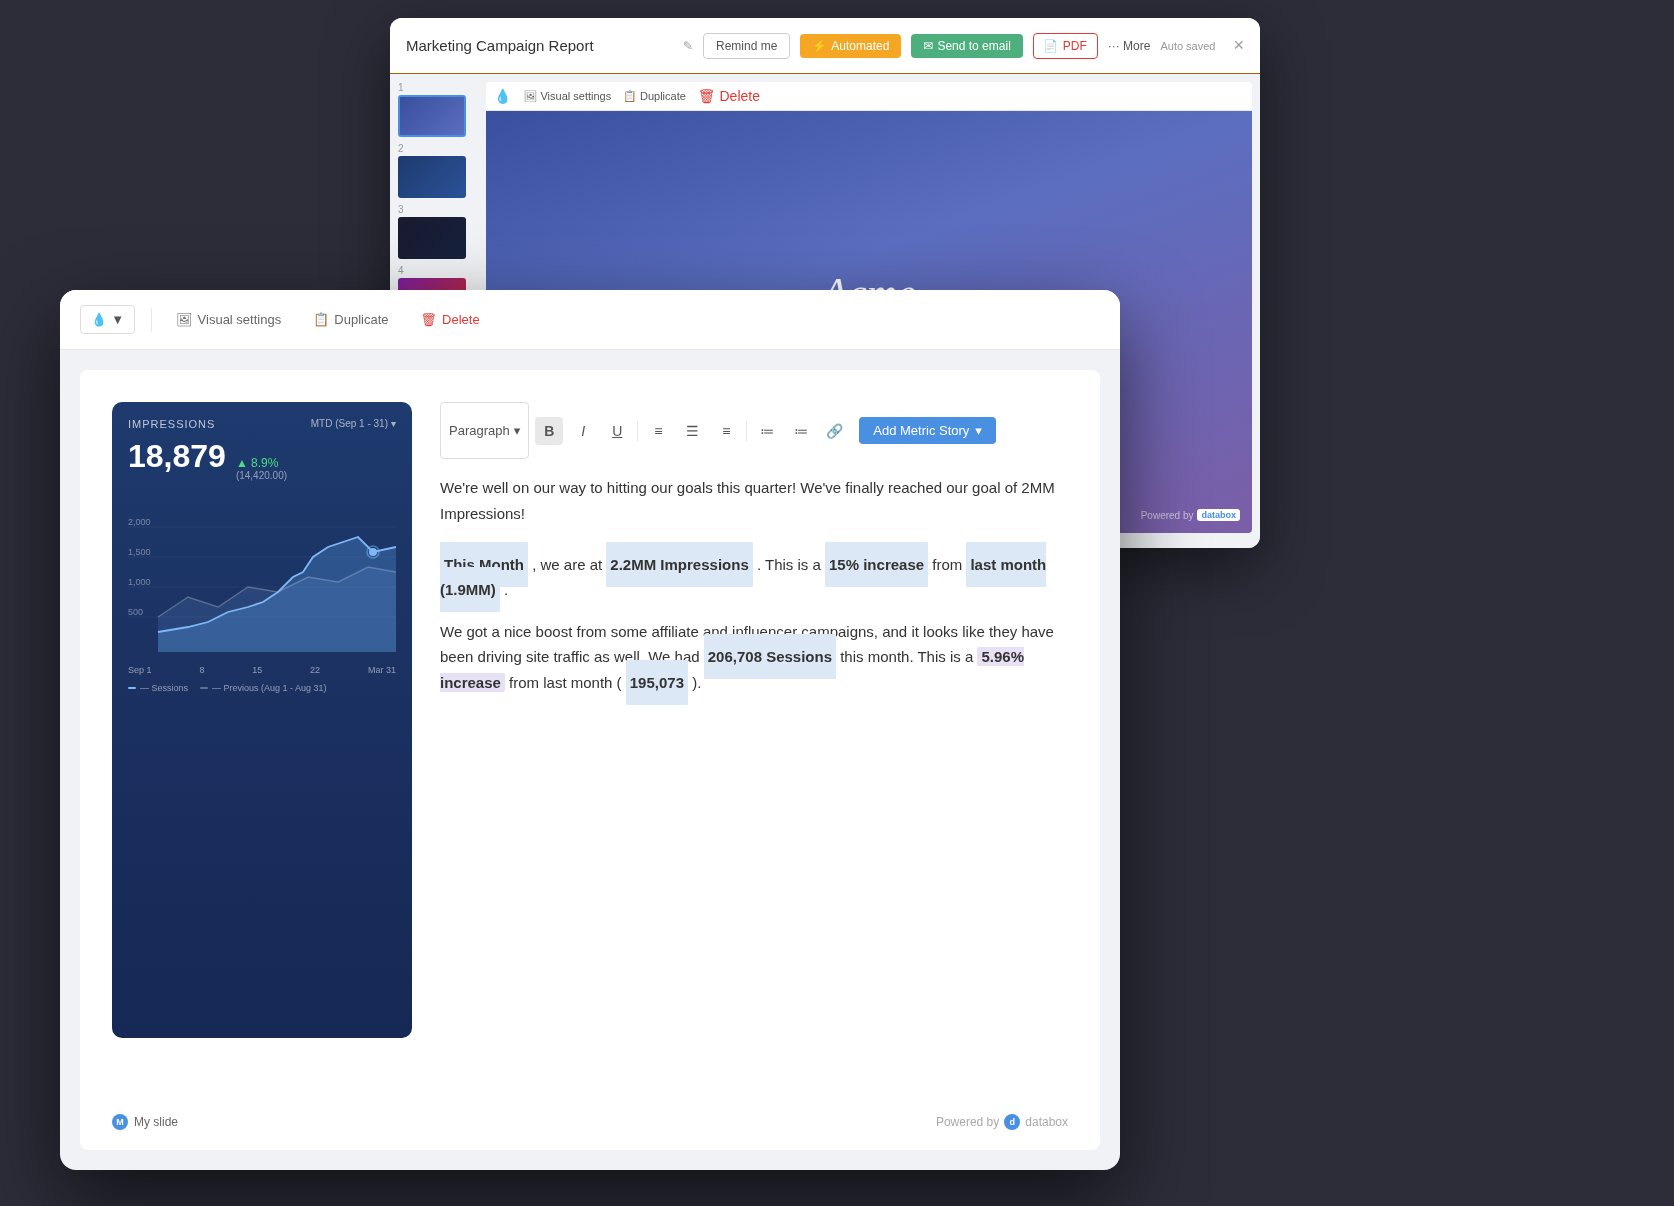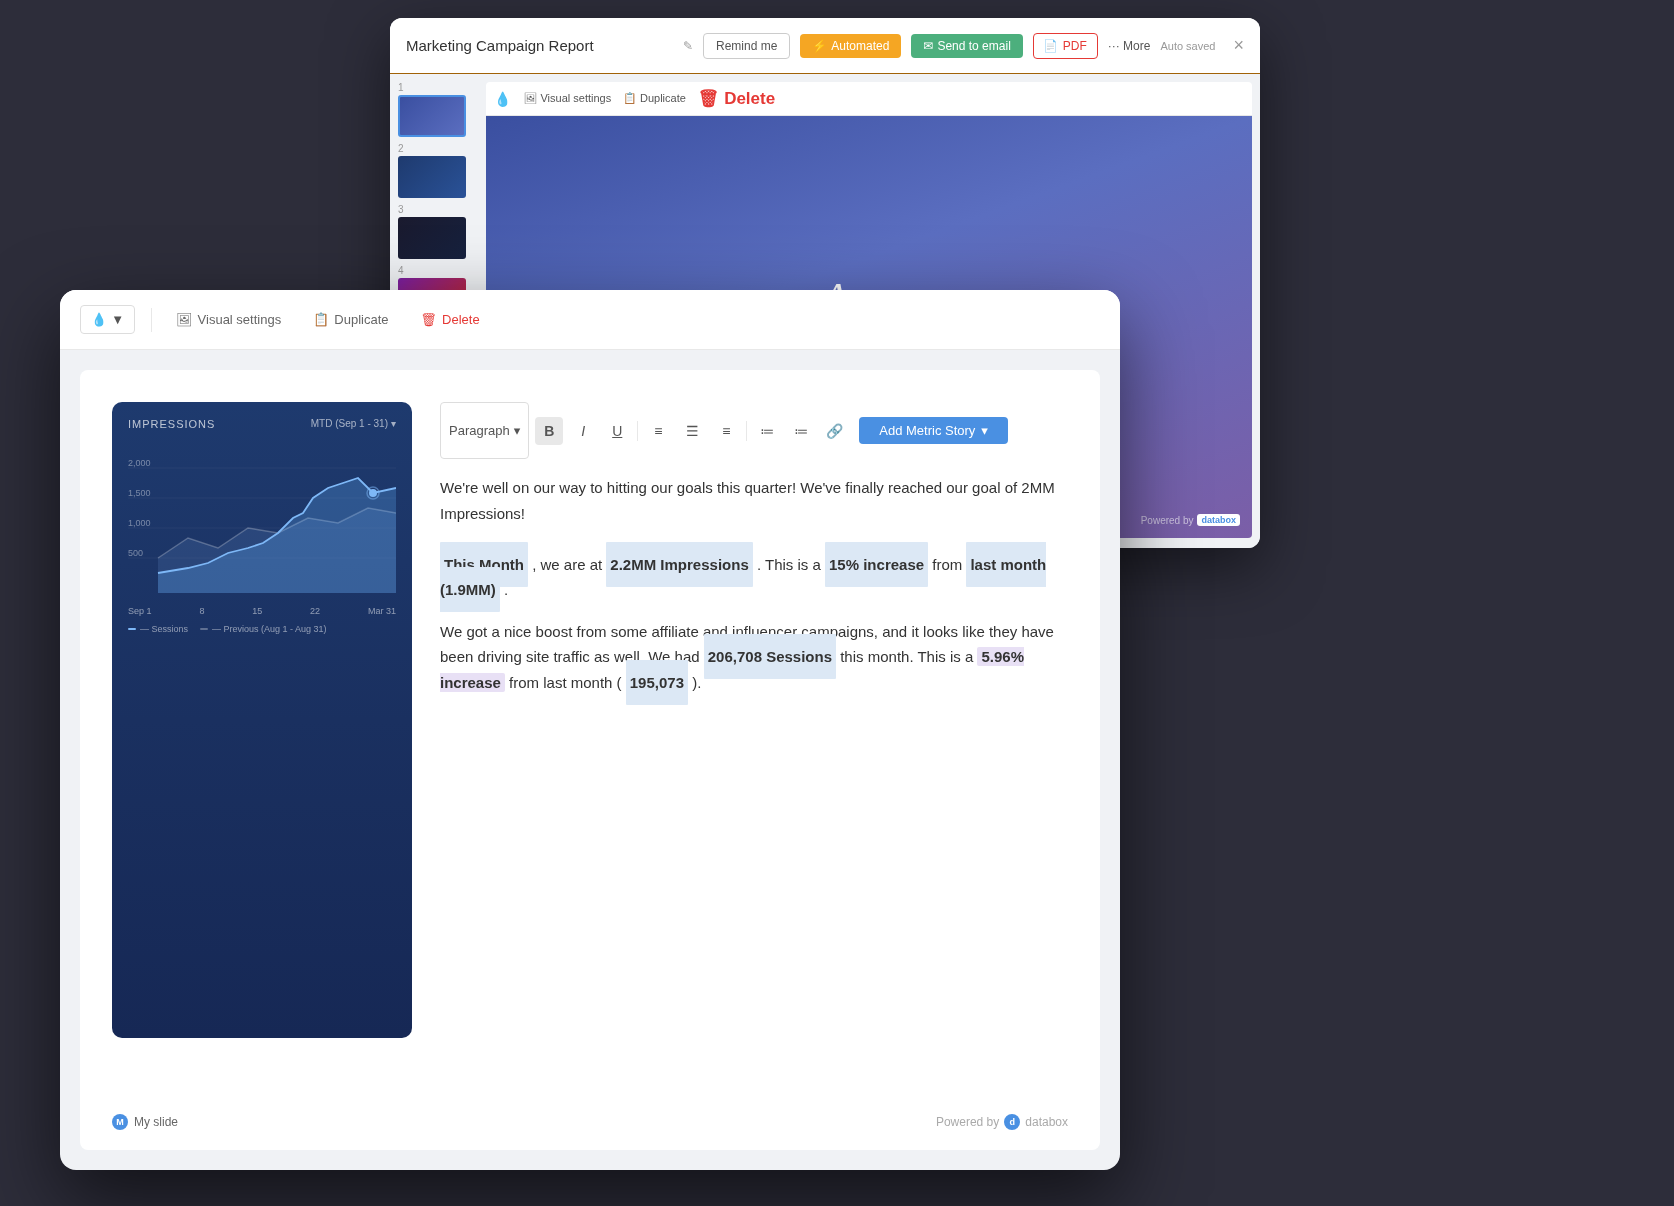--- a/index.html
+++ b/index.html
@@ -405,21 +405,21 @@
     .editor-sep {
       width: 1px;
       height: 20px;
       background: #e8e8e8;
     }
     .add-metric-btn {
       background: #4a90e2;
       color: #fff;
       border: none;
       border-radius: 4px;
-      padding: 6px 20px;
+      padding: 6px 14px;
       font-size: 13px;
       cursor: pointer;
       display: flex;
       align-items: center;
       gap: 6px;
       margin-left: 4px;
     }
 
     .editor-content {
       font-size: 15px;
@@ -531,21 +531,21 @@
       <div class="slide-thumb">
         <div class="slide-thumb-num">5</div>
         <div class="slide-thumb-img thumb-5"></div>
       </div>
     </div>
     <div class="bg-slide-main">
       <div class="bg-slide-toolbar">
         <span style="color:#4a90e2;font-size:14px;">💧</span>
         <span style="font-size:11px;color:#555;cursor:pointer;">🖼 <span>Visual settings</span></span>
         <span style="font-size:11px;color:#555;cursor:pointer;">📋 <span>Duplicate</span></span>
-        <span style="font-size:17px;color:#e53935;cursor:pointer;font-weight:bold;">🗑 <span>Delete</span></span>
+        <span style="font-size:14px;color:#e53935;cursor:pointer;">🗑 <span>Delete</span></span>
       </div>
       <div class="bg-slide-canvas">
         <div class="acme-logo">Acme</div>
         <div class="slide-title-text">Social Media Overview</div>
         <div class="powered-by-bg">
           <span>Powered by</span>
           <span style="background:#fff;color:#4a90e2;border-radius:3px;padding:1px 4px;font-size:9px;font-weight:700;">databox</span>
         </div>
       </div>
     </div>
@@ -577,20 +577,27 @@
 
     <div class="slide-body">
 
       <div class="chart-widget">
         <div class="chart-widget-header">
           <span class="chart-metric-label">IMPRESSIONS</span>
           <span class="chart-period">
             <span>MTD (Sep 1 - 31)</span>
             <span>▾</span>
           </span>
+        </div>
+        <div class="chart-value-row">
+          <span class="chart-big-num">18,879</span>
+          <div>
+            <div class="chart-delta">▲ 8.9%</div>
+            <div class="chart-prev">(14,420.00)</div>
+          </div>
         </div>
 
         
         <svg class="chart-svg-area" viewBox="0 0 268 160" preserveAspectRatio="none">
 
           <line x1="0" y1="30" x2="268" y2="30" stroke="rgba(255,255,255,0.1)" stroke-width="0.5"></line>
           <line x1="0" y1="60" x2="268" y2="60" stroke="rgba(255,255,255,0.1)" stroke-width="0.5"></line>
           <line x1="0" y1="90" x2="268" y2="90" stroke="rgba(255,255,255,0.1)" stroke-width="0.5"></line>
           <line x1="0" y1="120" x2="268" y2="120" stroke="rgba(255,255,255,0.1)" stroke-width="0.5"></line>
 

